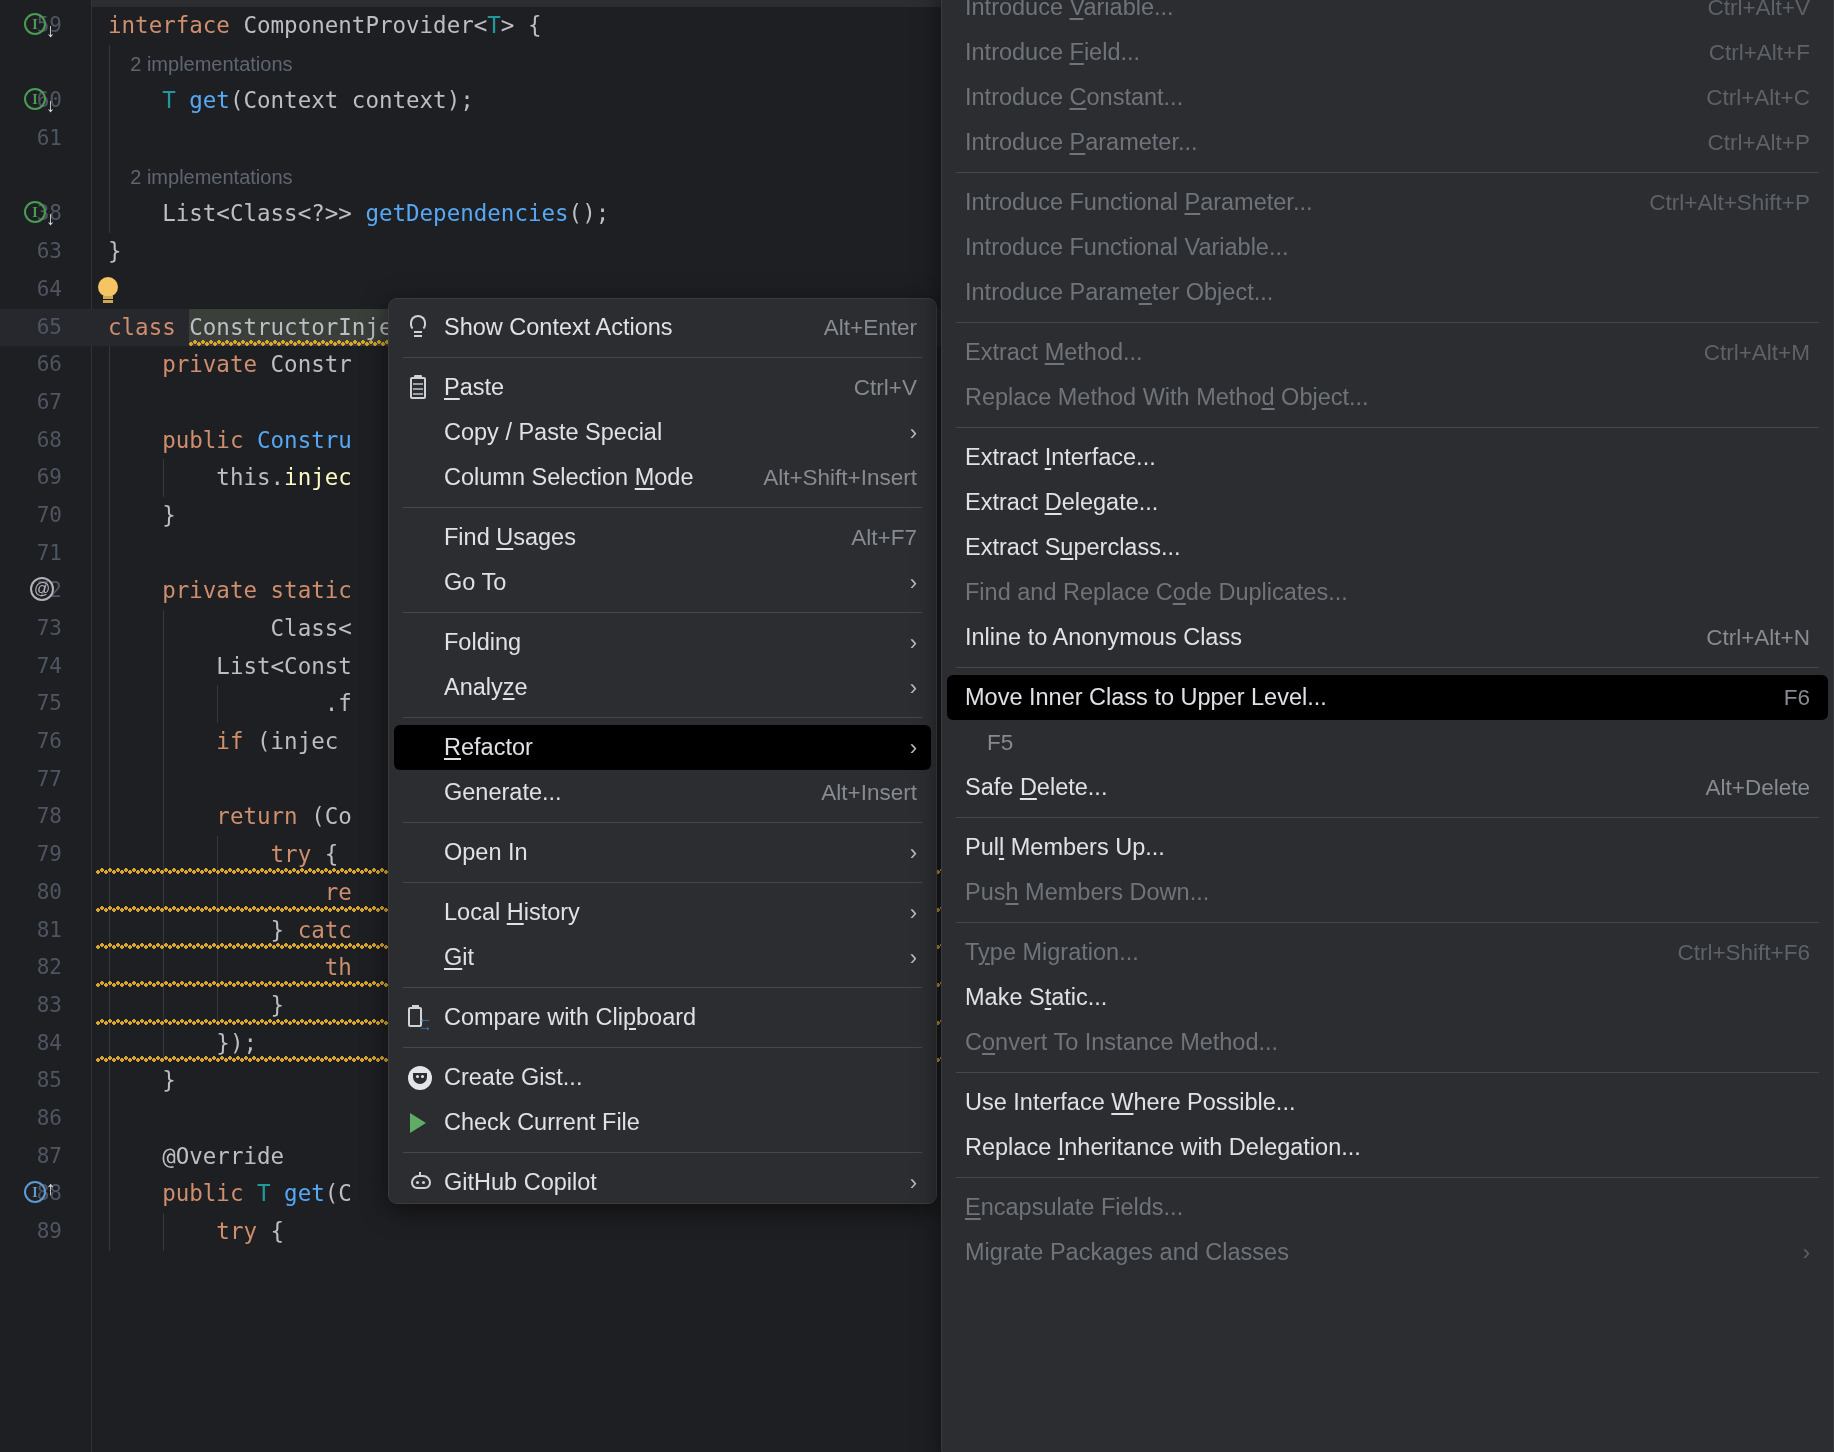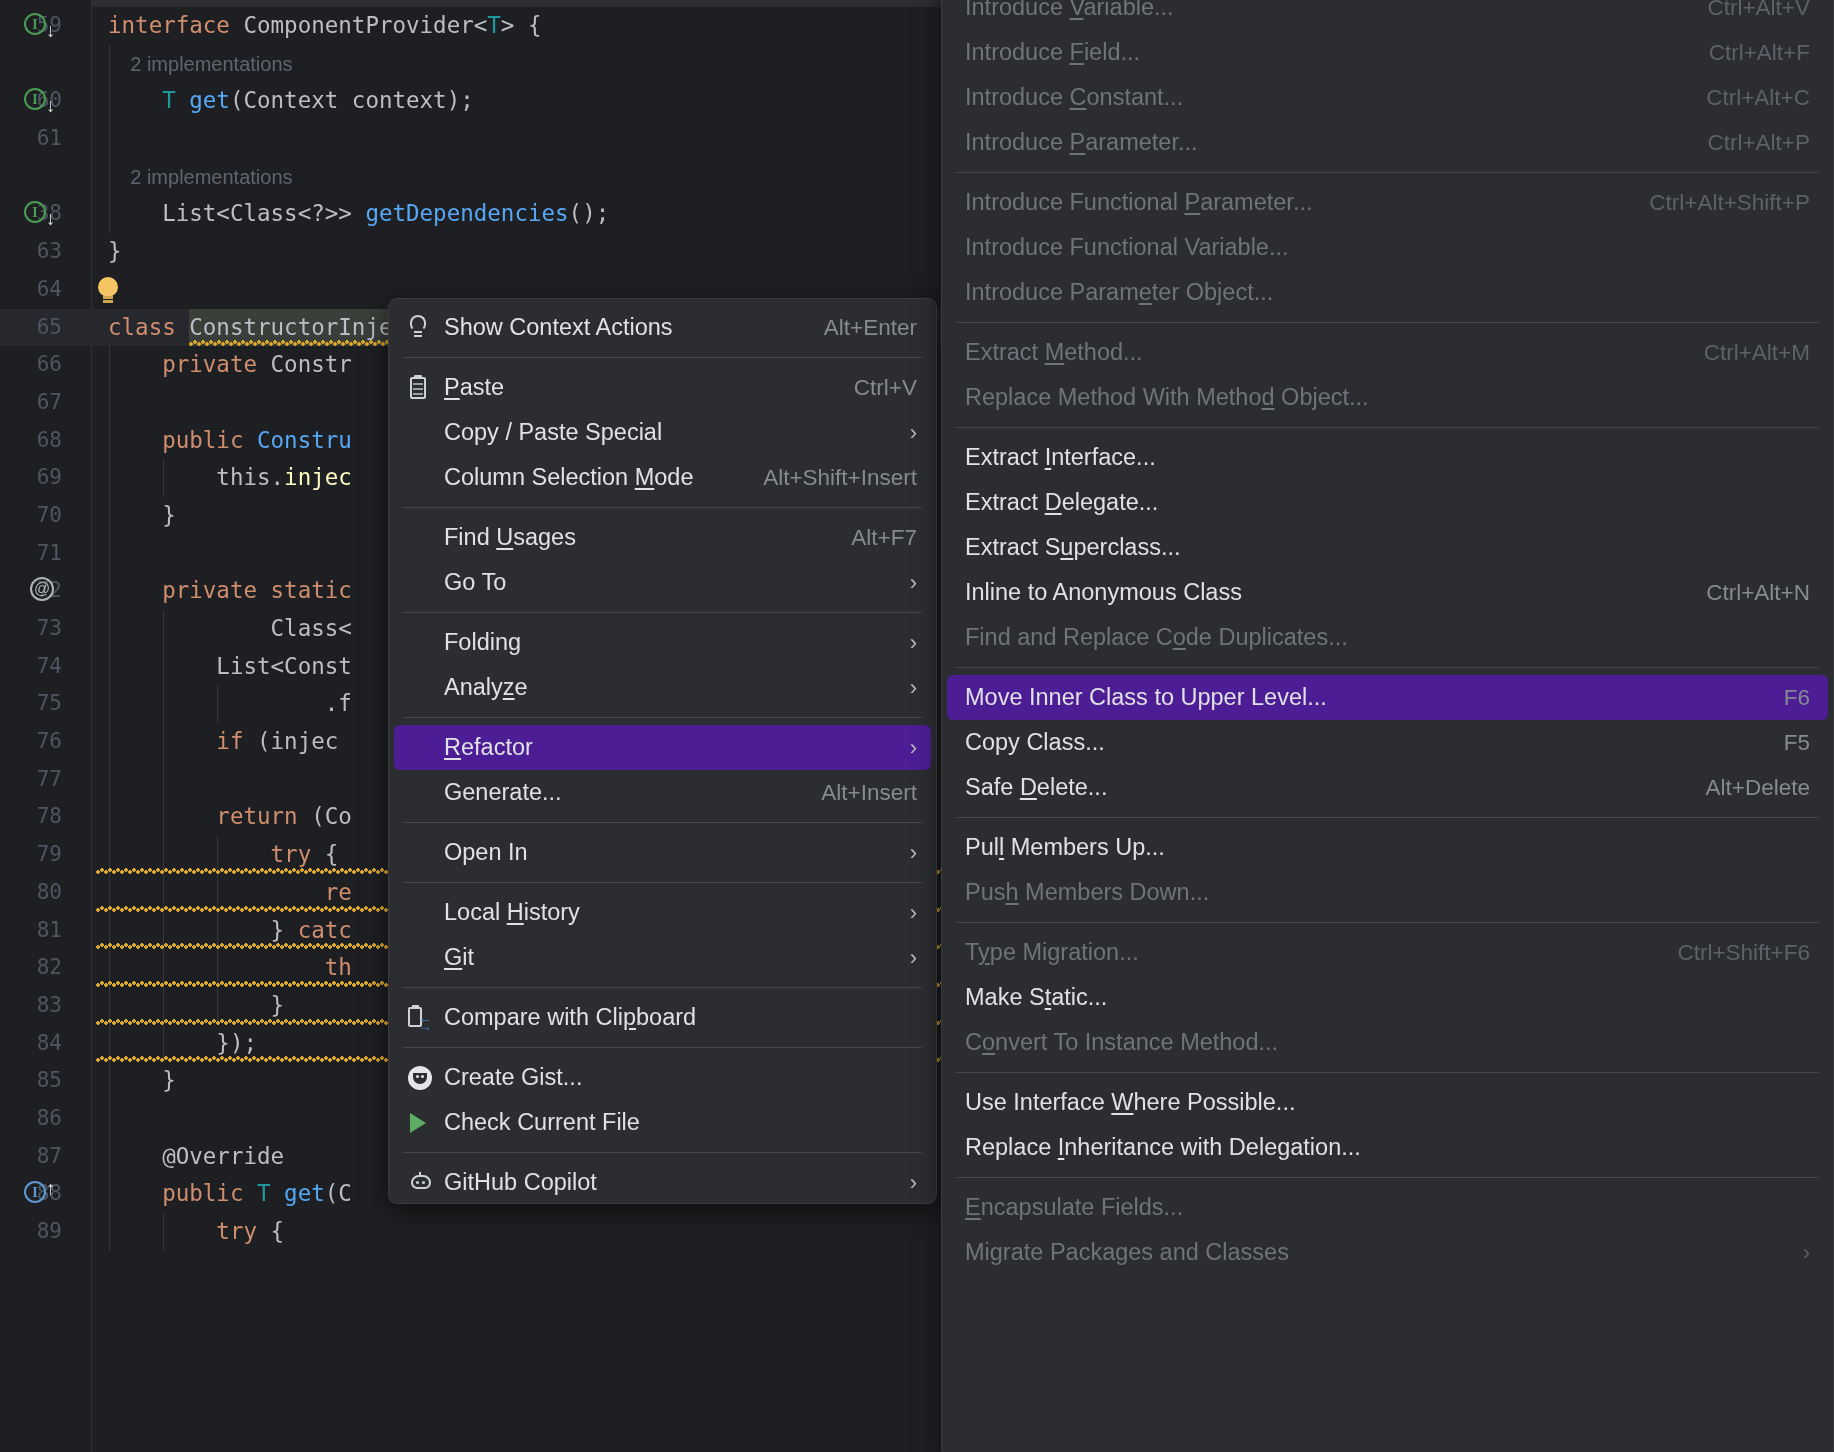--- a/index.html
+++ b/index.html
@@ -133,21 +133,21 @@
   .mi {
     position: relative; height: 45px;
     display: flex; align-items: center;
     padding: 0 14px 0 14px;
     margin: 0 5px;
     border-radius: 6px;
     color: #dfe1e5;
     font-size: 23.5px;
     cursor: default;
   }
-  .mi.sel { background: #4c1d95; }
+  .mi.sel { background: #000000; }
   .mi.dis { color: #6f737a; }
   .mi .mi-icon {
     width: 36px; min-width: 36px; height: 28px;
     display: flex; align-items: center; justify-content: flex-start;
   }
   .mi .mi-label { flex: 1; white-space: nowrap; }
   .mi .mi-shortcut {
     color: #868a91; font-size: 22.5px; white-space: nowrap;
     margin-left: 22px;
   }
@@ -470,34 +470,33 @@
       <div class="msep"></div>
       <div class="mi">
         <span class="mi-label">Extract <span class="u">I</span>nterface...</span>
       </div>
       <div class="mi">
         <span class="mi-label">Extract <span class="u">D</span>elegate...</span>
       </div>
       <div class="mi">
         <span class="mi-label">Extract S<span class="u">u</span>perclass...</span>
       </div>
+      <div class="mi dis">
+        <span class="mi-label">Find and Replace C<span class="u">o</span>de Duplicates...</span>
+      </div>
       <div class="mi">
         <span class="mi-label">Inline to Anonymous Class</span>
         <span class="mi-shortcut">Ctrl+Alt+N</span>
-      </div>
-      <div class="mi dis">
-        <span class="mi-label">Find and Replace C<span class="u">o</span>de Duplicates...</span>
       </div>
       <div class="msep"></div>
       <div class="mi sel">
         <span class="mi-label">Move Inner Class to Upper Level...</span>
         <span class="mi-shortcut">F6</span>
       </div>
       <div class="mi">
-        <span class="mi-label">Copy Class...</span>
         <span class="mi-shortcut">F5</span>
       </div>
       <div class="mi">
         <span class="mi-label">Safe <span class="u">D</span>elete...</span>
         <span class="mi-shortcut">Alt+Delete</span>
       </div>
       <div class="msep"></div>
       <div class="mi">
         <span class="mi-label">Pul<span class="u">l</span> Members Up...</span>
       </div>

